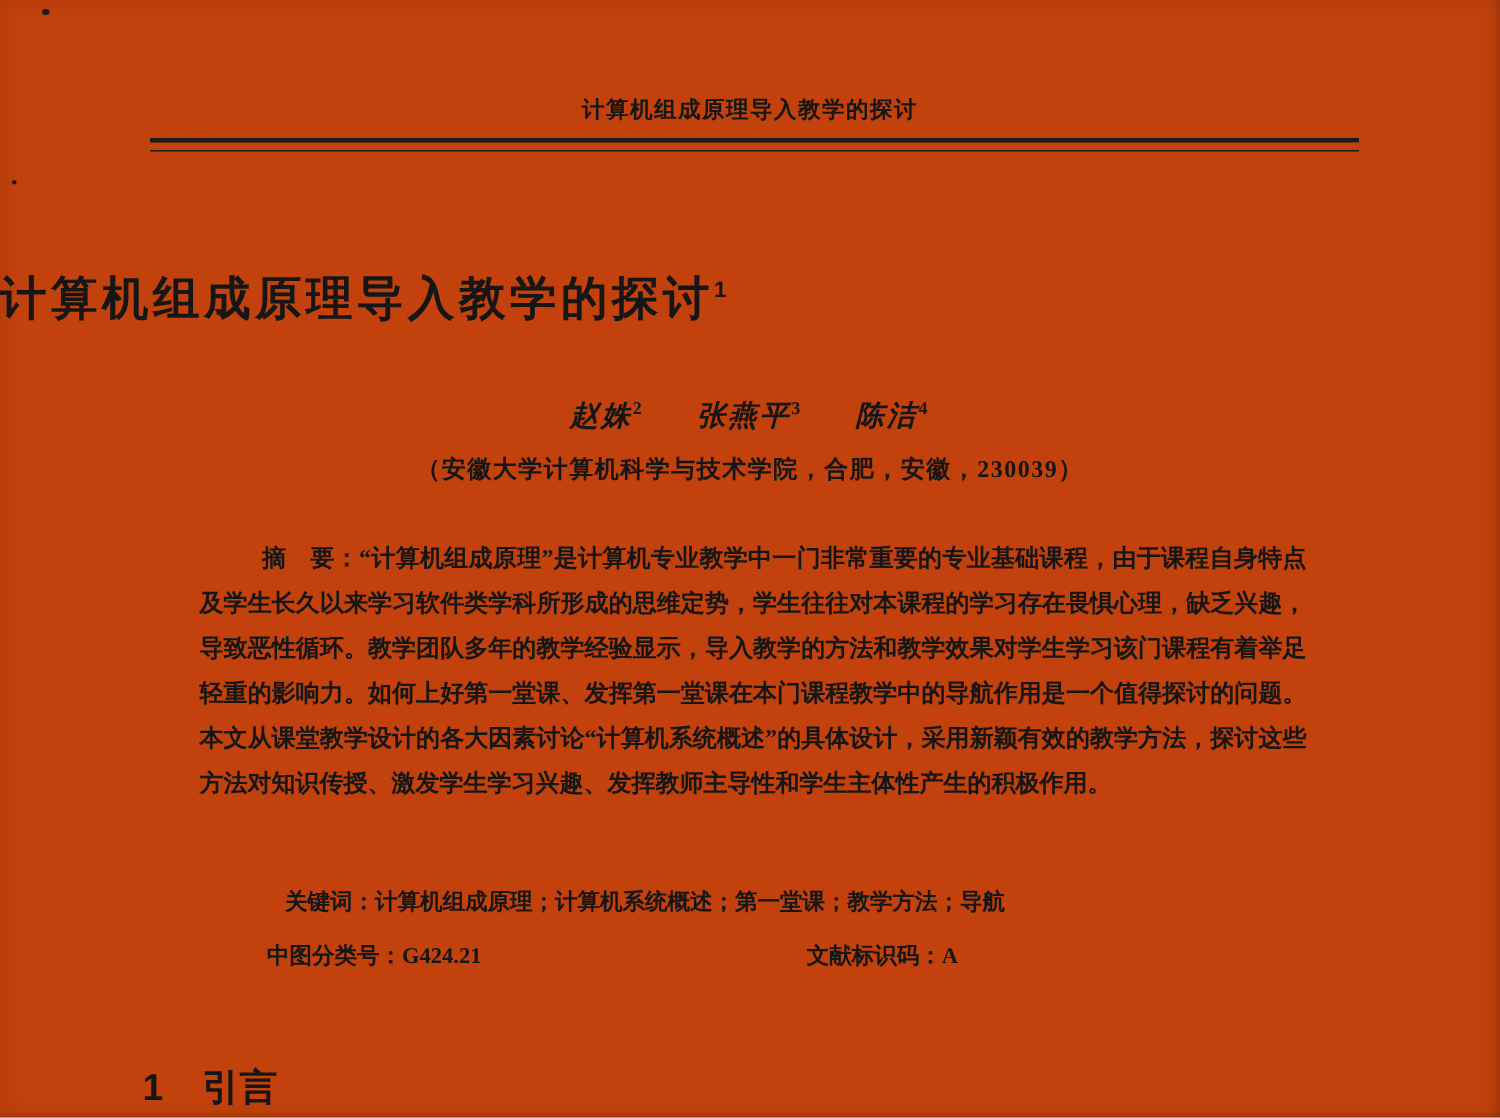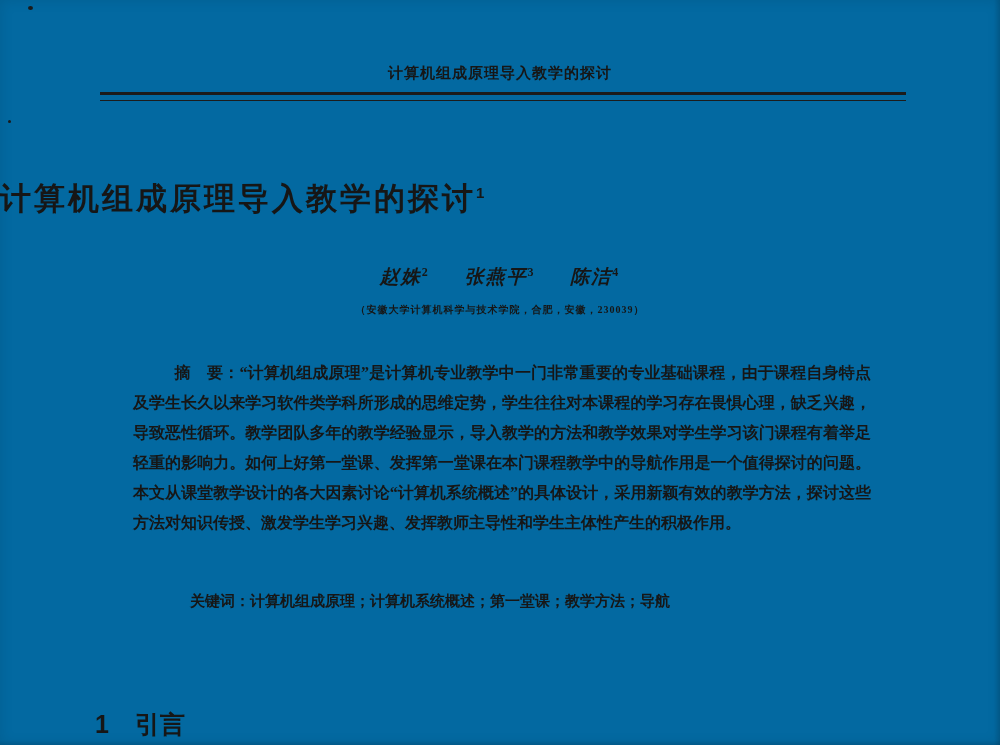--- a/index.html
+++ b/index.html
@@ -6,21 +6,21 @@
     margin: 0;
     padding: 0;
     background: #d8d8d8;
     font-family: "Liberation Serif", serif;
   }
   .page {
     position: relative;
     width: 1000px;
     height: 745px;
     margin: 0 auto;
-    background: #0369a1;
+    background: #c2410c;
     color: #161616;
     overflow: hidden;
     box-shadow: inset 0 0 14px rgba(0,0,0,0.10);
   }
   
   .speck { position: absolute; background: #1a1a1a; border-radius: 50%; }
   .speck.s1 { left: 28px; top: 6px; width: 5px; height: 4px; }
   .speck.s2 { left: 8px; top: 120px; width: 3px; height: 3px; }
   .speck.s3 { left: 130px; top: 92px; width: 3px; height: 3px; }
   .edge-shade {
@@ -71,21 +71,21 @@
     letter-spacing: 2px;
   }
   .authors .author { margin: 0 14px; }
   .authors sup { font-size: 12px; font-style: normal; }
 
   .affiliation {
     position: absolute;
     top: 303px; left: 0; width: 100%;
     text-align: center;
     font-weight: 600;
-    font-size: 10px;
+    font-size: 16px;
     letter-spacing: 1px;
   }
 
   .abstract {
     position: absolute;
     top: 358px; left: 133px; width: 738px;
     margin: 0;
     font-size: 16px;
     font-weight: 600;
     line-height: 30px;
@@ -151,18 +151,26 @@
   </div>
 
   <p class="abstract">
     <span class="abstract-label">摘　要：</span><span>“计算机组成原理”是计算机专业教学中一门非常重要的专业基础课程，由于课程自身特点及学生长久以来学习软件类学科所形成的思维定势，学生往往对本课程的学习存在畏惧心理，缺乏兴趣，导致恶性循环。教学团队多年的教学经验显示，导入教学的方法和教学效果对学生学习该门课程有着举足轻重的影响力。如何上好第一堂课、发挥第一堂课在本门课程教学中的导航作用是一个值得探讨的问题。本文从课堂教学设计的各大因素讨论“计算机系统概述”的具体设计，采用新颖有效的教学方法，探讨这些方法对知识传授、激发学生学习兴趣、发挥教师主导性和学生主体性产生的积极作用。</span>
   </p>
 
   <div class="keywords">
     <span>关键词：</span><span>计算机组成原理；计算机系统概述；第一堂课；教学方法；导航</span>
   </div>
 
+  <div class="clc-line">
+    <span class="clc-group">
+      <span>中图分类号：</span><span>G424.21</span>
+    </span>
+    <span class="doc-code-group">
+      <span>文献标识码：</span><span>A</span>
+    </span>
+  </div>
 
   <h2 class="section-heading">
     <span class="sec-num">1</span><span>引言</span>
   </h2>
 
 </div>
 
 </body></html>

